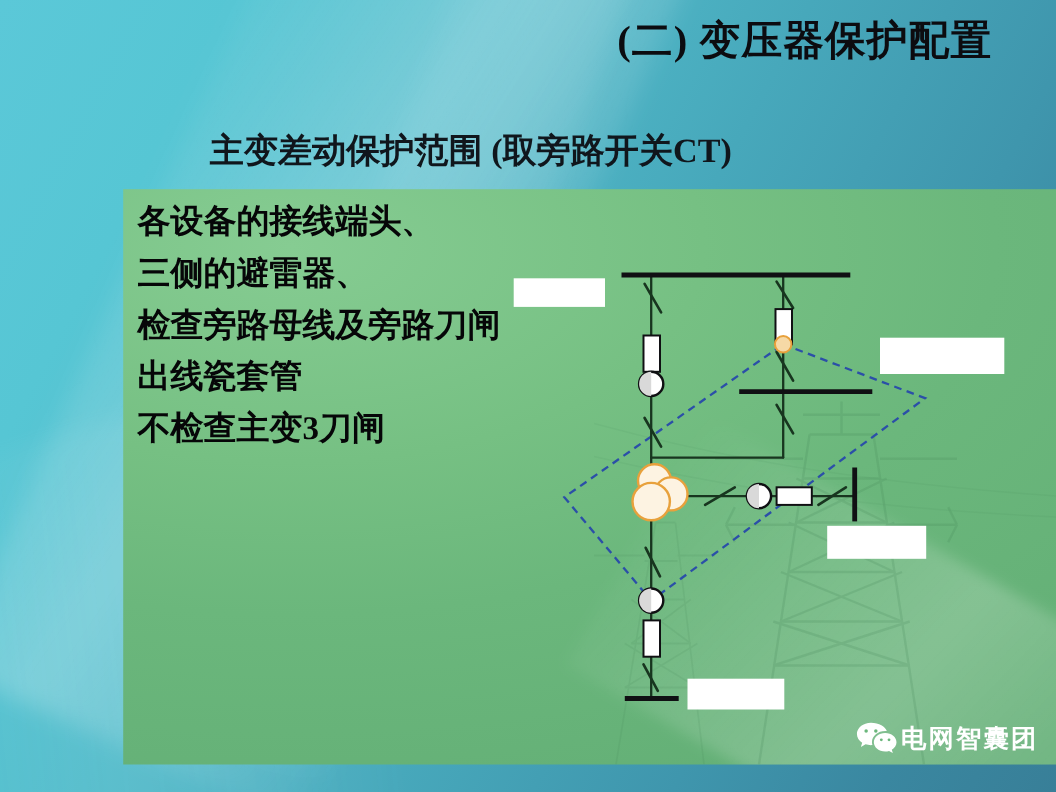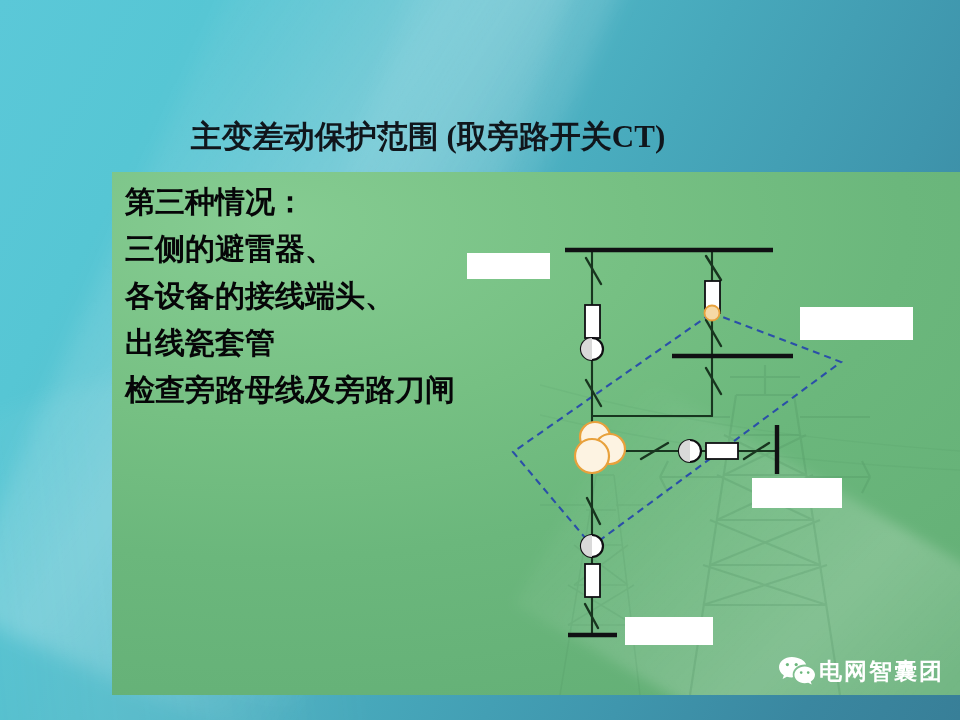--- a/index.html
+++ b/index.html
@@ -130,20 +130,21 @@
 </style>
 </head>
 <body>
 
 <div id="slide">
 
   <div class="bg-swoosh sw1"></div>
   <div class="bg-swoosh sw2"></div>
   <div class="bg-swoosh sw3"></div>
 
+  <div class="title">(二) 变压器保护配置</div>
   <div class="subtitle">主变差动保护范围 (取旁路开关CT)</div>
 
   <div class="panel">
     <div class="panel-sheen"></div>
 
     <svg class="pylon-ghost" viewBox="0 0 420 430">
       <g stroke="#3f7f52" stroke-width="2.2" fill="none" opacity="0.45">
         <path d="M150 430 L196 130 M300 430 L254 130 M196 130 L254 130"></path>
         <path d="M163 340 L287 340 M170 300 L280 300 M177 255 L273 255 M184 210 L266 210 M190 170 L260 170"></path>
         <path d="M163 340 L287 300 M287 340 L163 300 M170 300 L280 255 M280 300 L170 255
@@ -159,25 +160,25 @@
         <path d="M28 360 L94 320 M94 360 L28 320 M34 320 L88 280 M88 320 L34 280"></path>
         <path d="M0 240 L46 240 M110 240 L76 240"></path>
       </g>
       <g stroke="#3f7f52" stroke-width="1.4" fill="none" opacity="0.22">
         <path d="M0 150 C110 176 230 196 420 205"></path>
         <path d="M0 120 C110 150 230 172 420 186"></path>
       </g>
     </svg>
 
     <div class="bullets">
-      <div>第三种情况：</div>
+      <div>各设备的接线端头、</div>
       <div>三侧的避雷器、</div>
-      <div>各设备的接线端头、</div>
+      <div>检查旁路母线及旁路刀闸</div>
       <div>出线瓷套管</div>
-      <div>检查旁路母线及旁路刀闸</div>
+      <div>不检查主变3刀闸</div>
     </div>
 
     <svg class="diagram" viewBox="112 172 848 523">
 
       <polygon points="712,313 841,362 592,546 513,452" fill="none" stroke="#2b4fa8" stroke-width="2.1" stroke-dasharray="7 5"></polygon>
 
       <g stroke="#18351f" stroke-width="2.1" fill="none" stroke-linecap="round">
 
         <path d="M592,250 L592,310"></path>
         <path d="M592,326 L592,338"></path>

